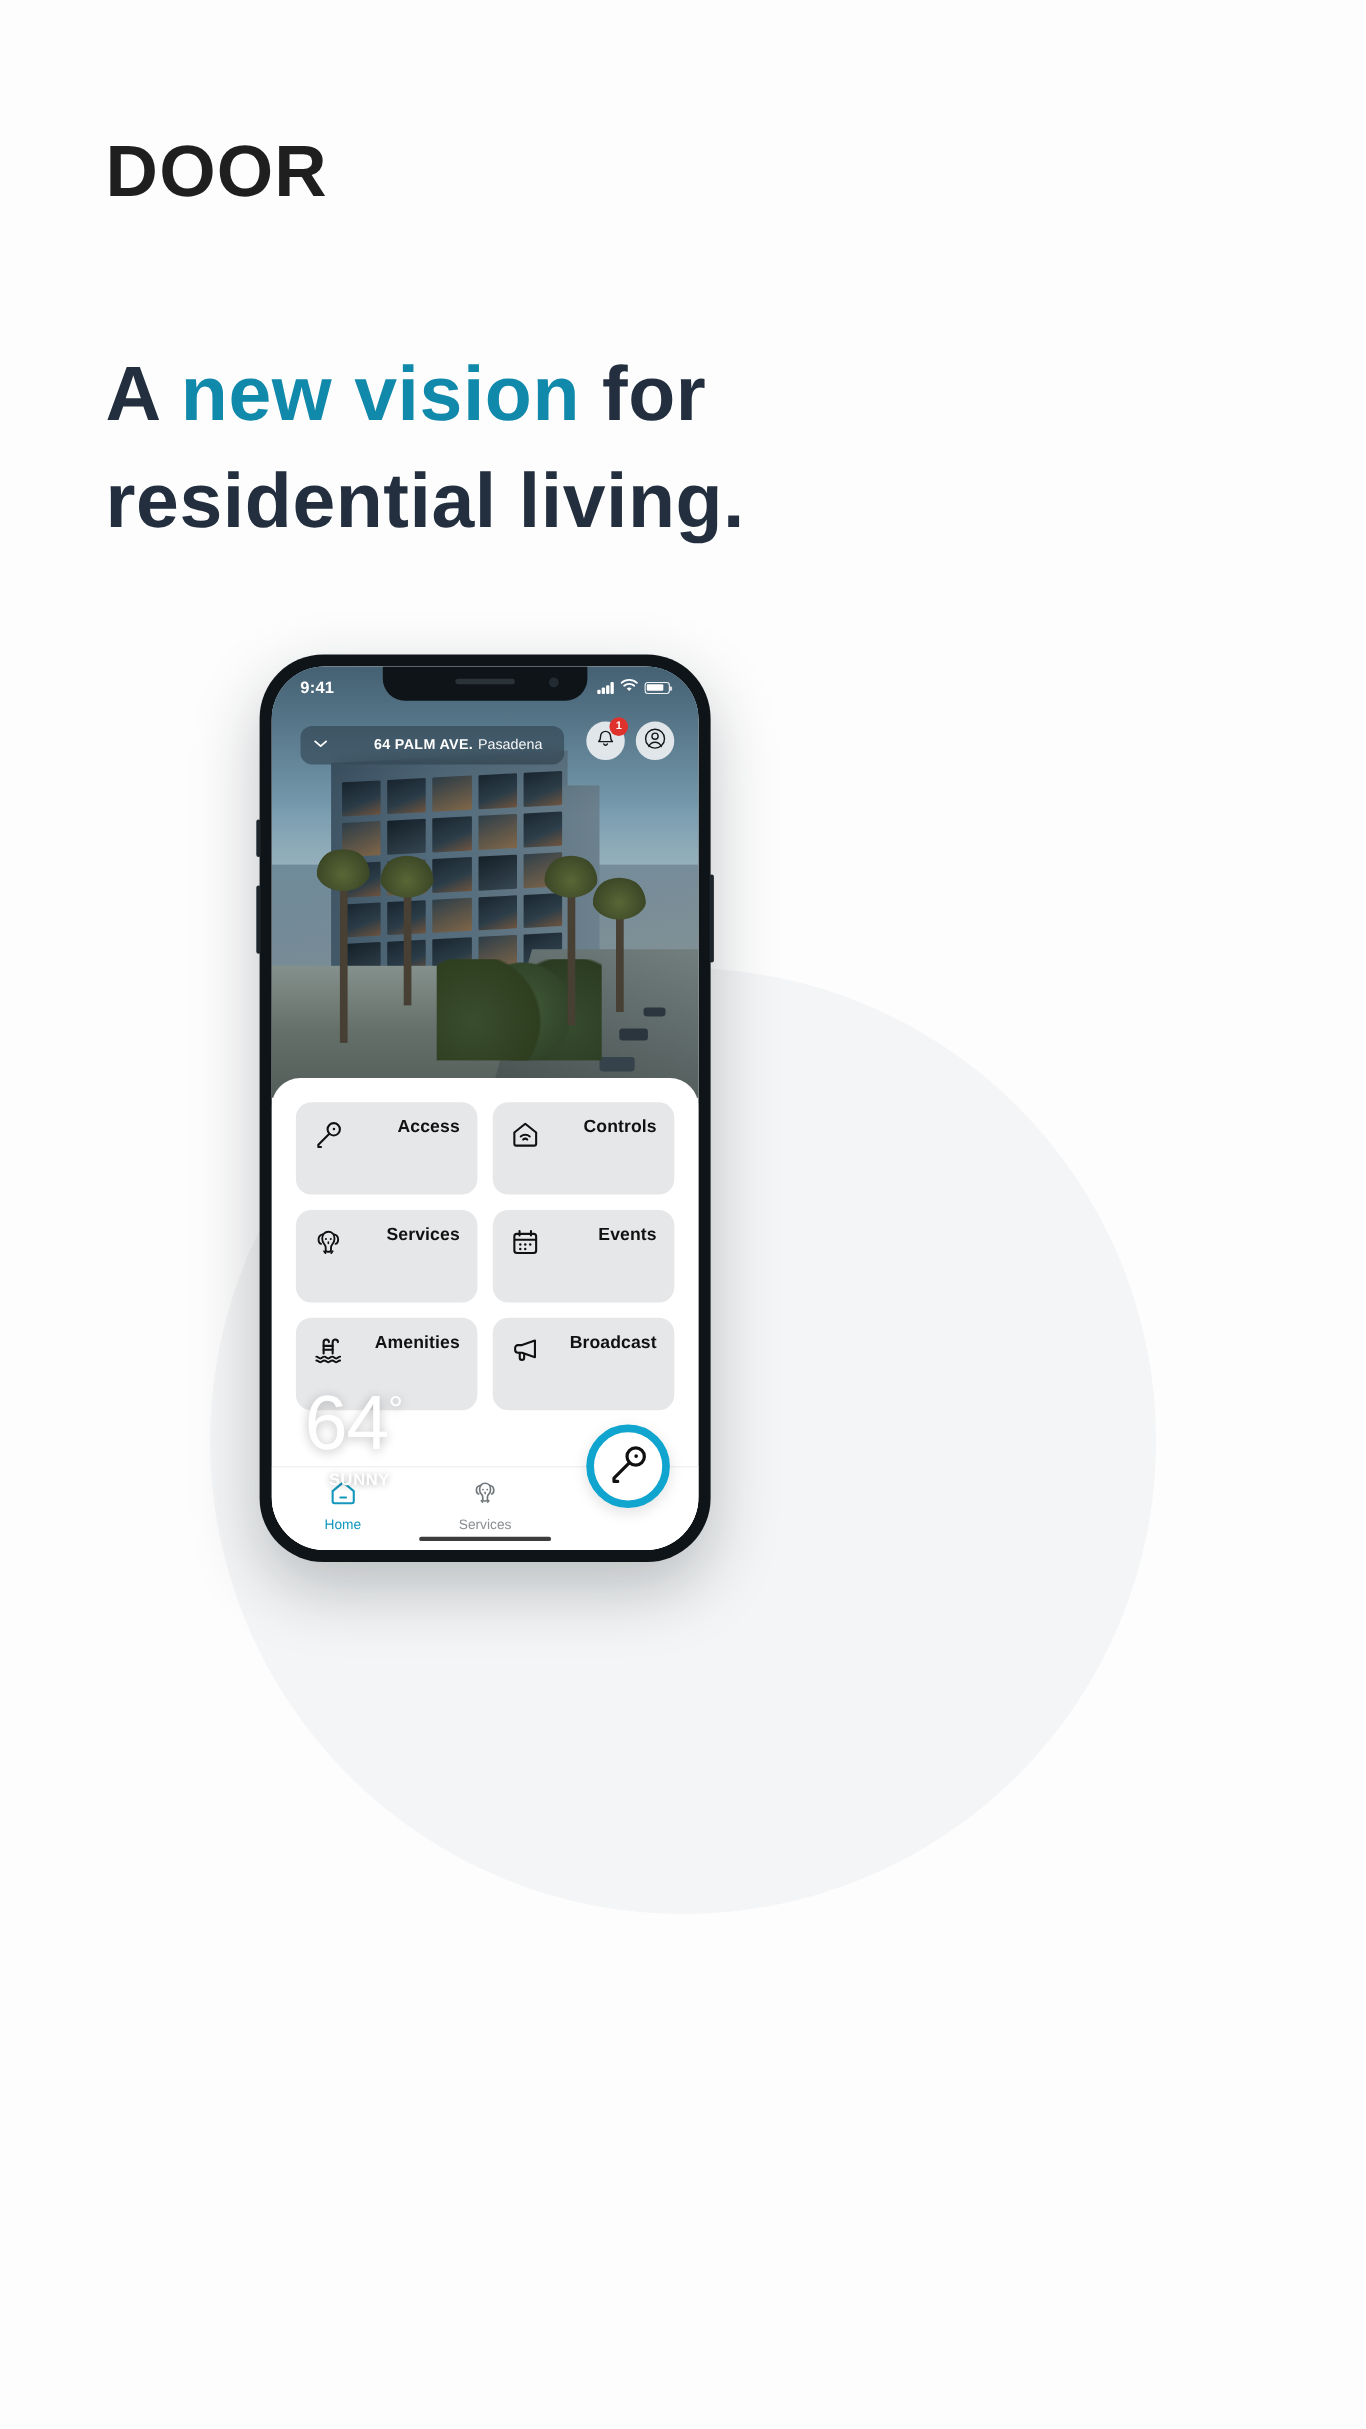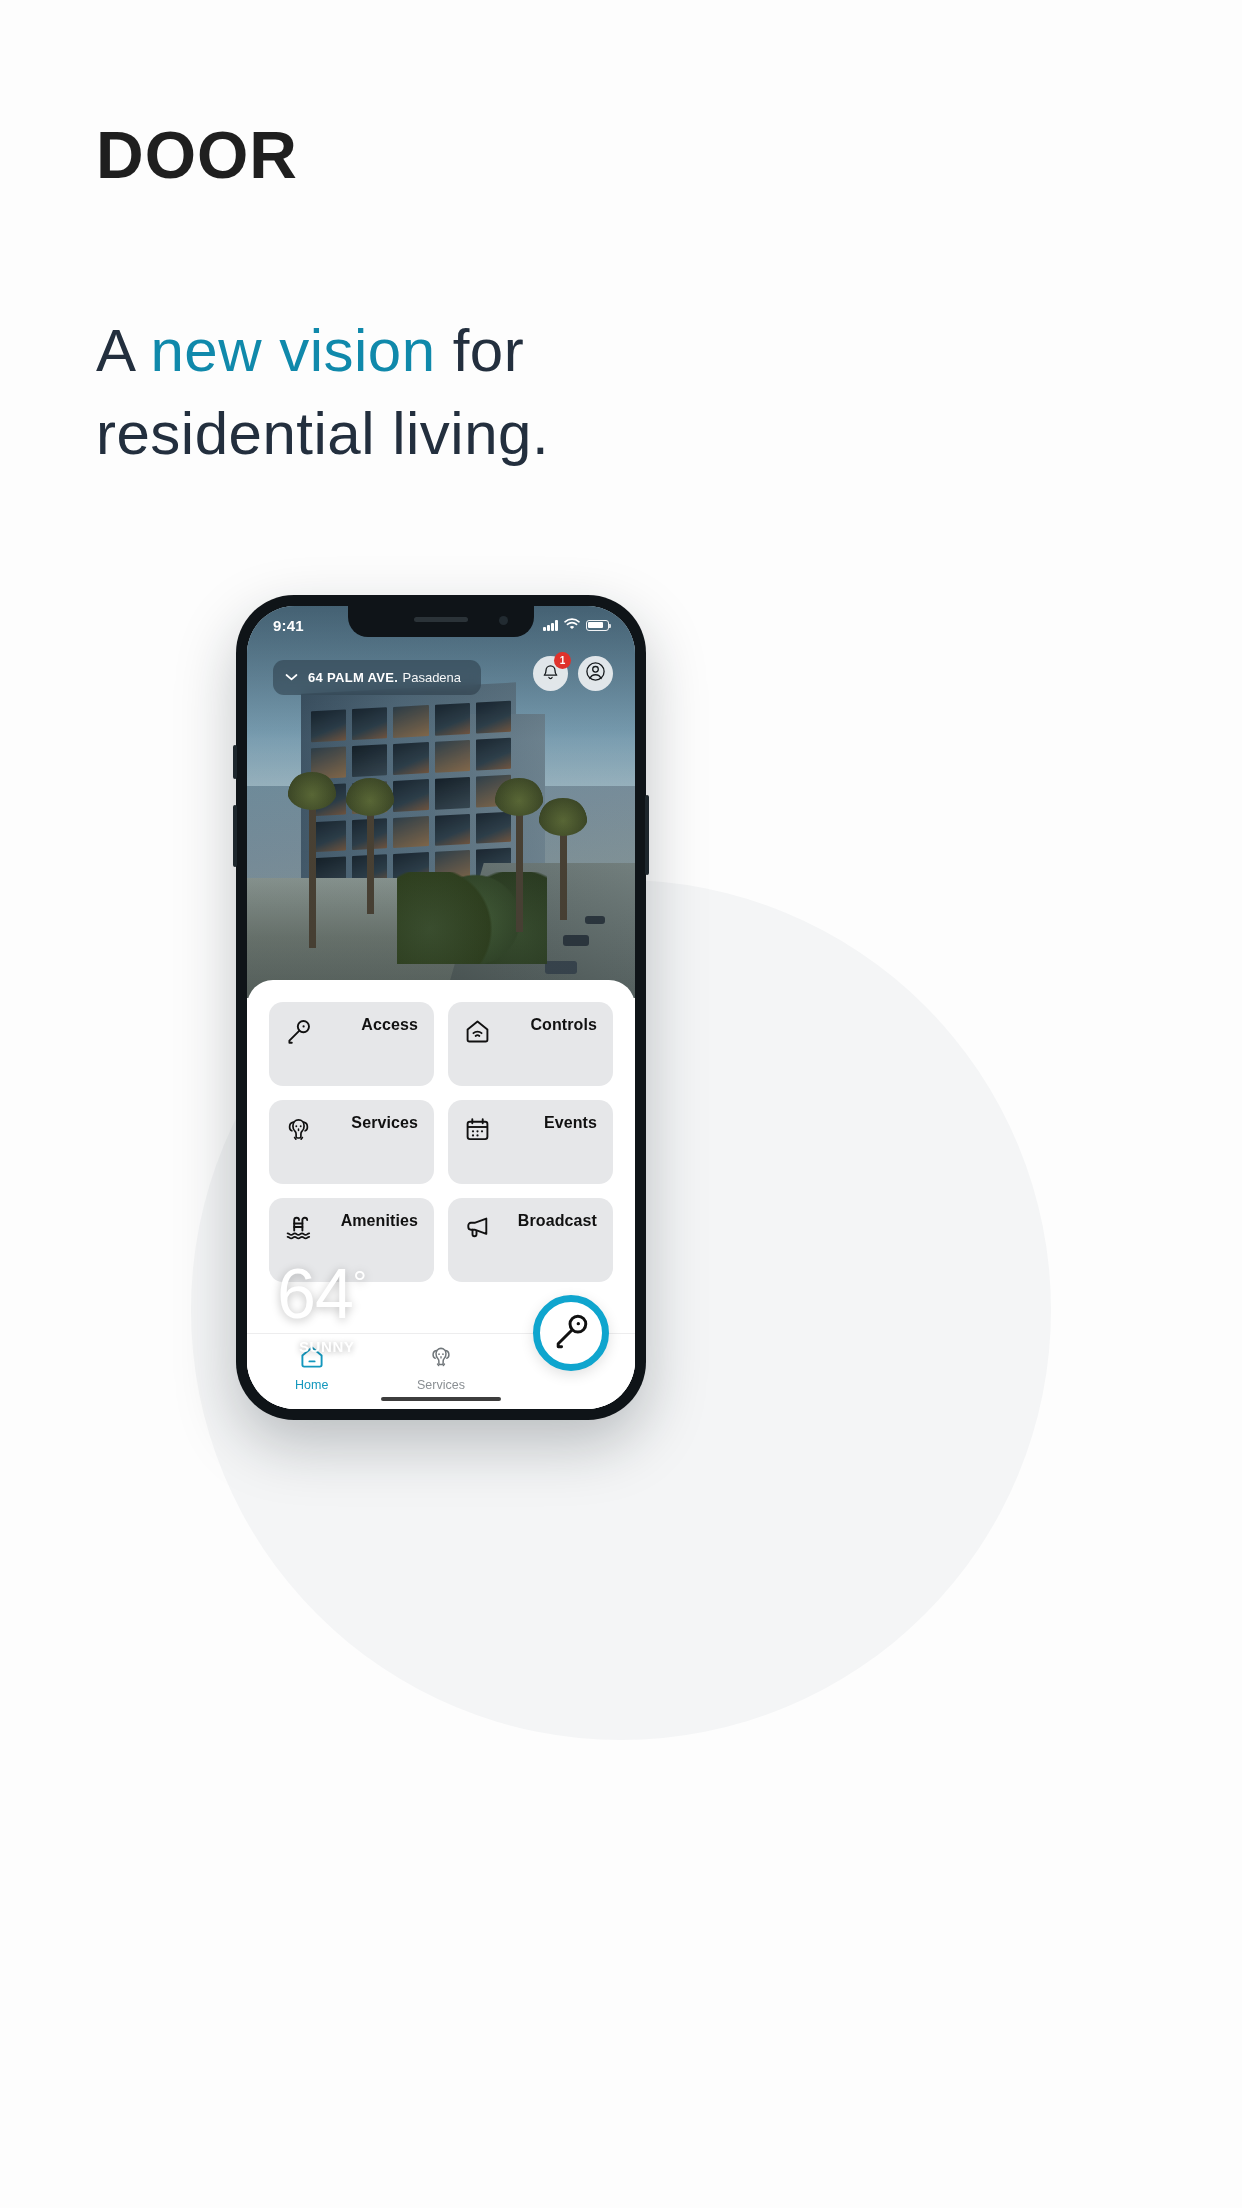--- a/index.html
+++ b/index.html
@@ -23,22 +23,22 @@
     letter-spacing: 1px;
     color: #1f1f1f;
     line-height: 1;
   }
 
   .headline {
     position: absolute;
     left: 96px;
     top: 310px;
     width: 1060px;
-    font-size: 60px;
-    font-weight: 400;
+    font-size: 70px;
+    font-weight: 700;
     line-height: 1.38;
     letter-spacing: 0.5px;
     color: #232f3e;
   }
   .headline .accent { color: #1089ab; }
 
   
   .phone-stage {
     position: absolute;
     left: 0;
@@ -264,21 +264,21 @@
     position: absolute;
     left: 26px; top: 54px;
     display: flex; align-items: center; gap: 10px;
     padding: 8px 20px 9px 12px;
     background: rgba(30,45,55,0.45);
     backdrop-filter: blur(6px);
     border-radius: 11px;
     z-index: 24;
     color: #fff;
   }
-  .addr-text .l1 { font-size: 13px; font-weight: 700; letter-spacing: 0.3px; line-height: 1.15; }
+  .addr-text .l1 { font-size: 13px; font-weight: 700; letter-spacing: 0.3px; line-height: 1.15; margin-left: 32px; }
   .addr-text .l2 { font-size: 13px; font-weight: 400; line-height: 1.2; opacity: 0.95; }
 
   .hdr-actions {
     position: absolute;
     right: 22px; top: 50px;
     display: flex; gap: 10px;
     z-index: 24;
   }
   .circle-btn {
     position: relative;

